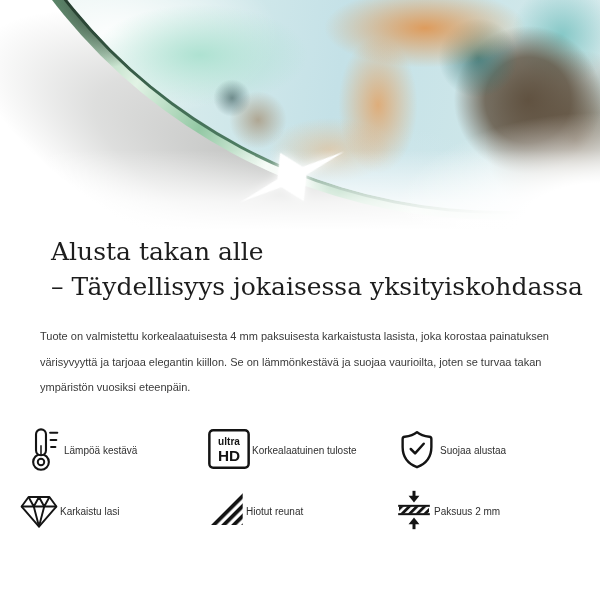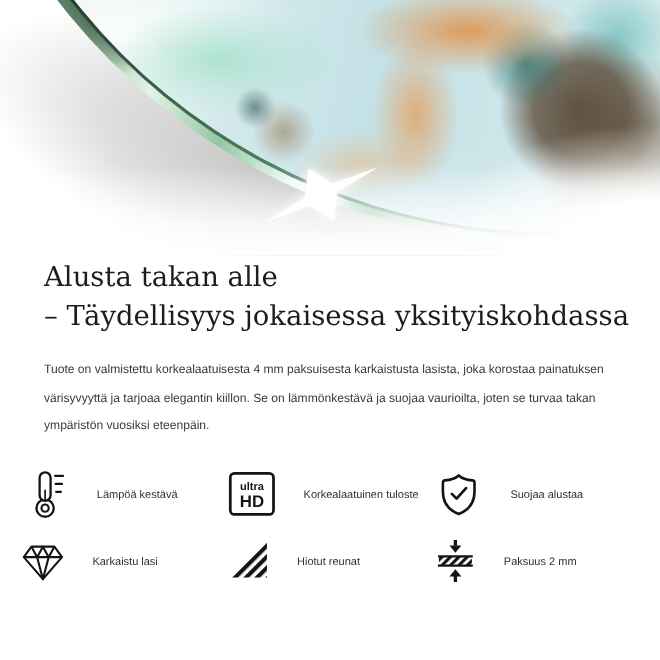--- a/index.html
+++ b/index.html
@@ -37,32 +37,32 @@
       linear-gradient(100deg,#edf6f2 0%,#d8ecec 28%,#c4e1e7 55%,#cde6e9 78%,#d7ebed 100%);}
   .sparkle{position:absolute;left:234px;top:148px;width:116px;height:58px;
     transform:rotate(-26deg);filter:drop-shadow(0 0 5px rgba(255,255,255,.95));}
   .hero-fade{position:absolute;inset:0;
     background:
       radial-gradient(ellipse 280px 150px at 600px 225px, #fff 28%, rgba(255,255,255,0) 75%),
       linear-gradient(to bottom, rgba(255,255,255,0) 150px, rgba(255,255,255,.78) 202px, #fff 230px);}
 
   
   .content{padding:0 40px;}
-  .heading{margin:2px 0 0 0;font-family:"DejaVu Serif",serif;font-weight:400;
+  .heading{margin:2px 0 0 11px;font-family:"DejaVu Serif",serif;font-weight:400;
     font-size:25px;line-height:35px;color:#1d1d1d;}
   .heading span{display:block;white-space:nowrap;}
   .intro{margin:20px 0 0 0;width:540px;font-size:11px;line-height:25.5px;color:#3a3a3a;}
 
   
   .features{margin-top:23px;padding:0 18px;display:grid;
     grid-template-columns:repeat(3,1fr);row-gap:13px;}
   .feature{display:flex;flex-direction:row;align-items:center;}
   .icon-box{height:50px;display:flex;align-items:center;justify-content:center;}
   .row2 .icon-box{height:46px;}
-  .feature-label{margin-top:5px;font-size:10px;line-height:14px;color:#2f2f2f;text-align:left;margin-left:24px;}
+  .feature-label{margin-top:5px;font-size:10px;line-height:14px;color:#2f2f2f;text-align:left;}
   svg.ic{display:block;}
   .ic *{vector-effect:none;}
 </style>
 </head>
 <body>
 
 <div class="page">
 
   <div class="hero">
     <div class="hero-shadow"></div>

